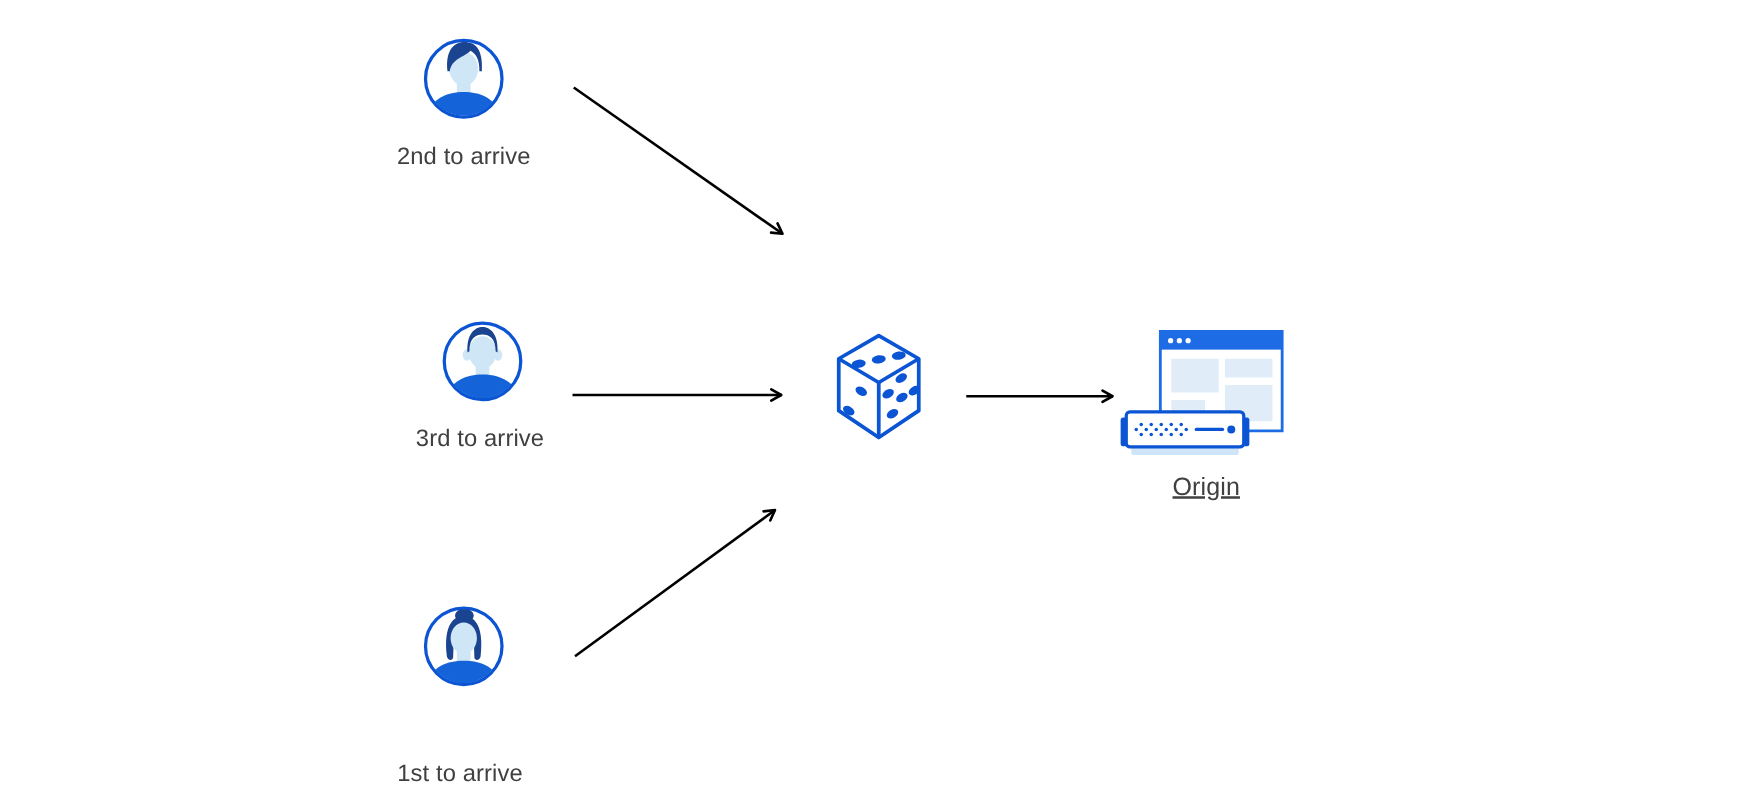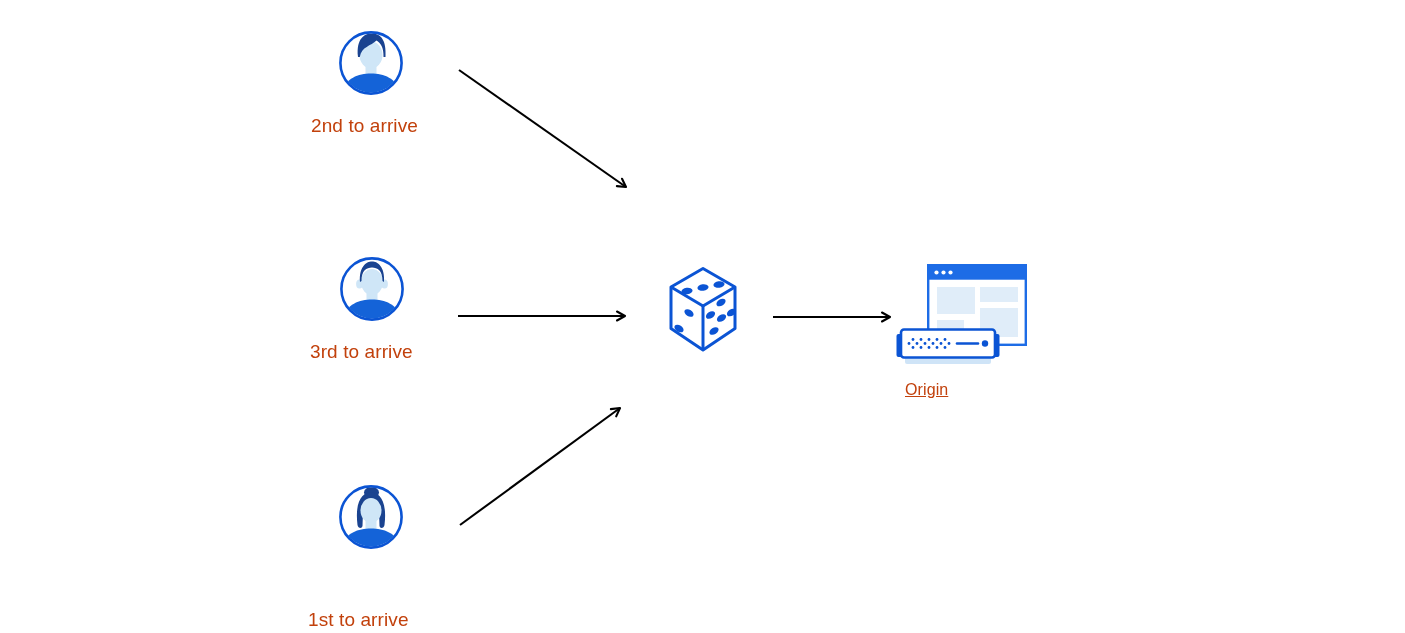--- a/index.html
+++ b/index.html
@@ -9,28 +9,28 @@
     position: relative;
     width: 1405px;
     height: 633px;
     background: #ffffff;
     overflow: hidden;
   }
   .layer { position: absolute; left: 0; top: 0; }
   .node { position: absolute; }
   .node-label {
     position: absolute;
-    color: #c2410c;
+    color: #404040;
     font-size: 19px;
     line-height: 24px;
-    text-align: left;
+    text-align: center;
     white-space: nowrap;
     letter-spacing: 0.1px;
   }
-  .origin-label { font-size: 16px; text-decoration: underline; }
+  .origin-label { font-size: 20px; text-decoration: underline; }
   .avatar-svg, .icon-svg { display: block; }
 </style>
 </head>
 <body>
 
 <div class="canvas">
 
   <svg class="layer" width="1405" height="633" viewBox="0 0 1405 633">
     <defs>
       <marker id="ah" viewBox="0 0 14 14" markerWidth="14" markerHeight="14" refX="10.5" refY="7" orient="auto" markerUnits="userSpaceOnUse">
@@ -55,21 +55,21 @@
         <rect x="27.5" y="30" width="11" height="16" fill="#cfe6f7"></rect>
         <ellipse cx="33" cy="25" rx="11.5" ry="13.5" fill="#cfe6f7"></ellipse>
         <path d="M20,27 C18,8 27,3.5 33.5,3.5 C43,3.5 48.5,10 47.5,27
                  L45.5,27 C45.8,17 42.5,13 38.5,10.5 C33,16 23.5,16.5 21.8,27 Z" fill="#1a4390"></path>
         <path d="M2,66 C6,49 19,43.5 33,43.5 C47,43.5 60,49 64,66 Z" fill="#1463d8"></path>
       </g>
     </svg>
     <div class="node-label" style="left:-27px; top:84px; width:120px;">2nd to arrive</div>
   </div>
 
-  <div class="node" style="left:339px; top:256px;">
+  <div class="node" style="left:353px; top:256px;">
     <svg class="avatar-svg" width="66" height="66" viewBox="0 0 66 66">
       <defs>
           <clipPath id="clipB">
             <circle cx="33" cy="33" r="29.6"></circle>
           </clipPath>
         </defs>
       <circle cx="33" cy="33" r="30.6" fill="#ffffff" stroke="#0b54d4" stroke-width="2.6"></circle>
       <g clip-path="url(#clipB)">
         <ellipse cx="20.5" cy="28" rx="3.4" ry="4.6" fill="#cfe6f7"></ellipse>
         <ellipse cx="45.5" cy="28" rx="3.4" ry="4.6" fill="#cfe6f7"></ellipse>

